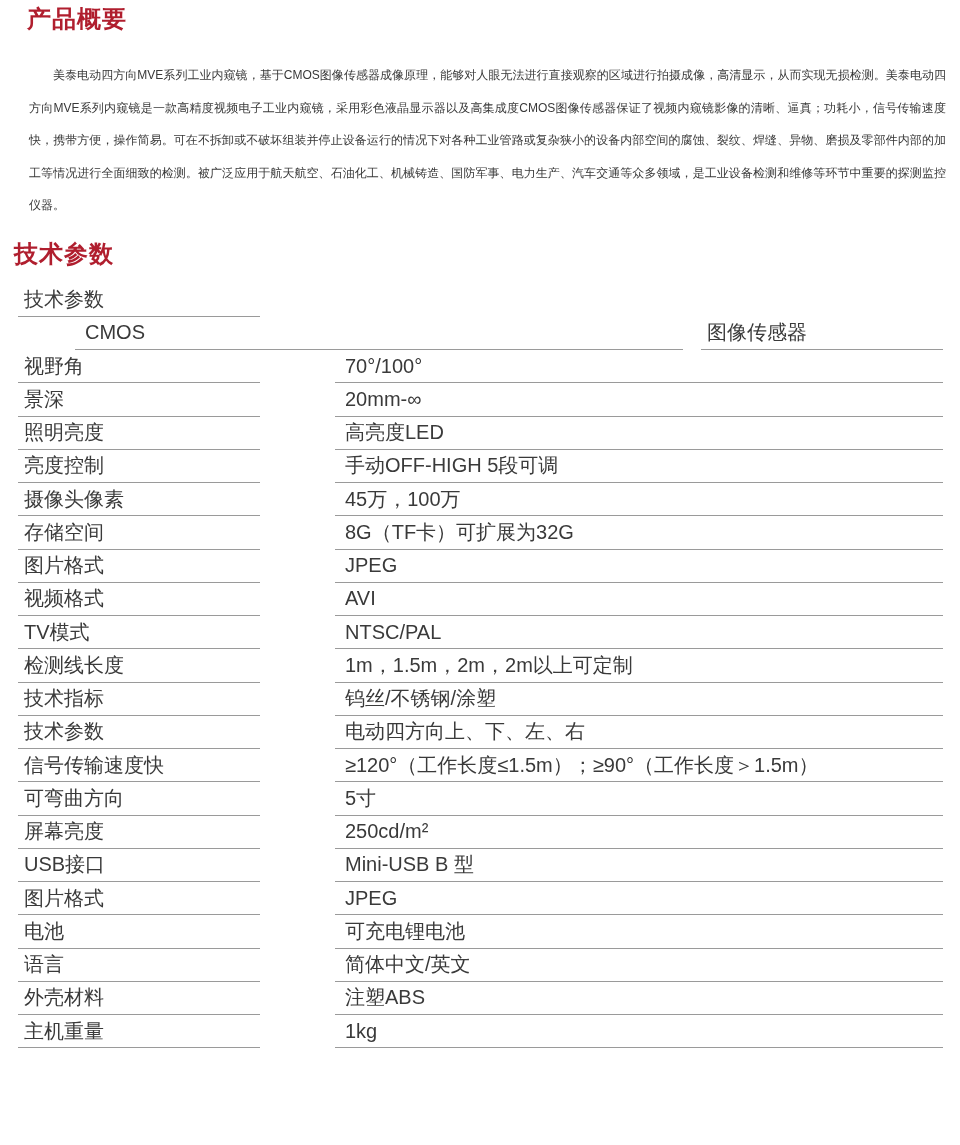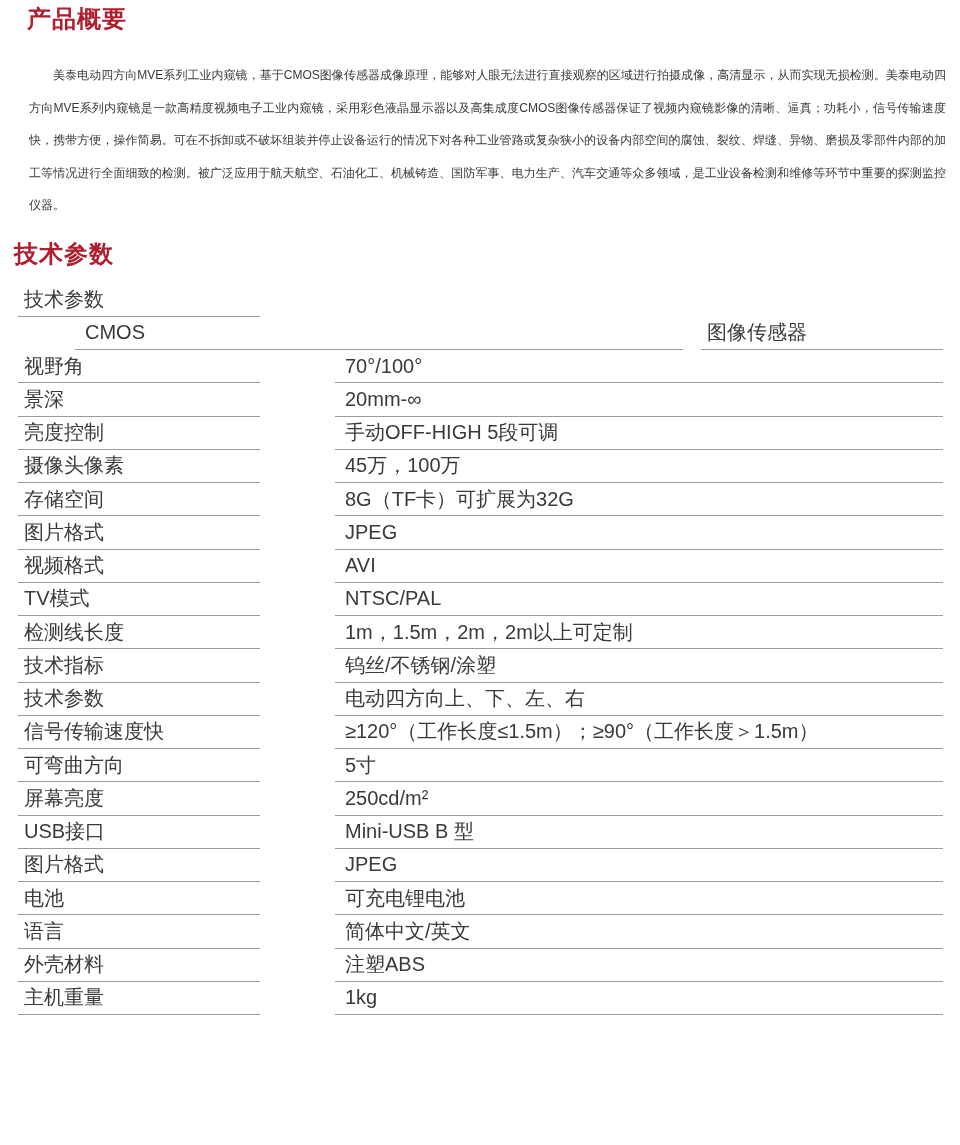--- a/index.html
+++ b/index.html
@@ -85,20 +85,24 @@
     <div class="spec-row">
       <div class="cell param">视野角</div>
       <div class="cell value">70°/100°</div>
     </div>
 
     <div class="spec-row">
       <div class="cell param">景深</div>
       <div class="cell value">20mm-∞</div>
     </div>
 
+    <div class="spec-row">
+      <div class="cell param">照明亮度</div>
+      <div class="cell value">高亮度LED</div>
+    </div>
 
     <div class="spec-row">
       <div class="cell param">亮度控制</div>
       <div class="cell value">手动OFF-HIGH 5段可调</div>
     </div>
 
     <div class="spec-row">
       <div class="cell param">摄像头像素</div>
       <div class="cell value">45万，100万</div>
     </div>

